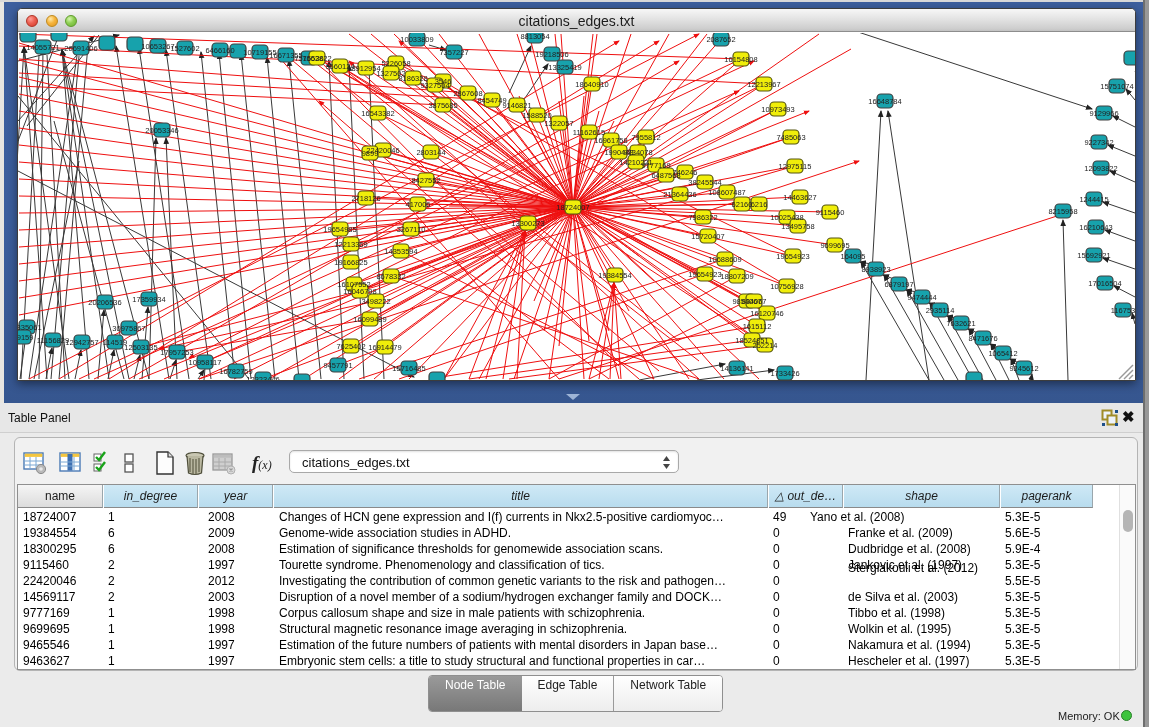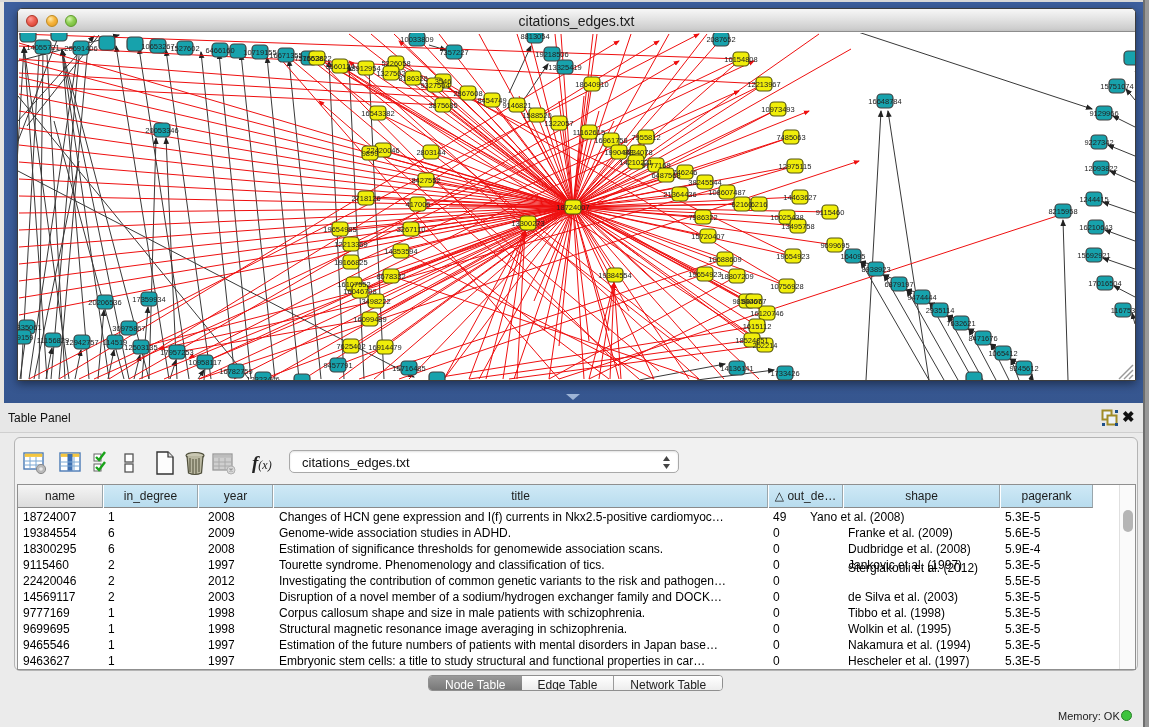--- a/index.html
+++ b/index.html
@@ -27,27 +27,27 @@
 #xico { position:absolute; left:1122px; top:5px; font-size:15px; font-weight:bold; color:#111; }
 #container { position:absolute; left:14px; top:34px; width:1124px; height:234px; background:#f1f1f1; border:1px solid #b4b4b4; border-radius:6px; }
 .tic { position:absolute; top:12px; }
 .fx { position:absolute; top:14px; font-size:16px; color:#222; }
 .fx i { font-family:"Liberation Serif",serif; font-style:italic; font-weight:bold; font-size:19px; }
 .fx span { font-family:"Liberation Serif",serif; font-style:italic; font-size:12px; }
 #dd { position:absolute; left:274px; top:12px; width:390px; height:23px; background:#fff; border:1px solid #a9a9a9; border-radius:5px; box-shadow:inset 0 1px 2px rgba(0,0,0,.12); }
 #dd span { position:absolute; left:12px; top:4px; font-size:13px; color:#111; }
 #tbl { position:absolute; left:2px; top:46px; width:1119px; height:186px; background:#fff; border:1px solid #8f8f8f; overflow:hidden; }
 .hc { position:absolute; top:0; height:23px; border-right:1px solid #9aa6ac; border-bottom:1px solid #8a8a8a; font-size:12px; color:#1c1c1c; text-align:center; line-height:23px; }
-.hb { background:linear-gradient(180deg,#cfe9f6 0%,#b8dcee 100%); }
+.hb { background:linear-gradient(180deg,#cfe9f6 0%,#b8dcee 100%);font-style:italic; }
 .hg { background:linear-gradient(180deg,#f5f5f5 0%,#dcdcdc 100%); }
 #tbody { position:absolute; left:0; top:24px; width:1080px; height:163px; }
 .cell { position:absolute; height:16px; font-size:12px; color:#000; line-height:16px; white-space:nowrap; overflow:hidden; }
 #vsb { position:absolute; right:0px; top:0px; width:16px; height:186px; background:#fafafa; border-left:1px solid #e0e0e0; }
 #vsb div { position:absolute; left:2.5px; top:25px; width:10px; height:22px; background:#b5b5b5; border-radius:5px; }
-#tabs { position:absolute; left:428px; top:675px; height:16px; display:flex; border:1px solid #8f8f8f; border-radius:4px; overflow:hidden; background:#fff; }
+#tabs { position:absolute; left:428px; top:675px; height:37px; display:flex; border:1px solid #8f8f8f; border-radius:4px; overflow:hidden; background:#fff; }
 .tab { font-size:12px; line-height:19px; padding:0 16px; color:#222; background:linear-gradient(180deg,#ffffff,#ededed); border-right:1px solid #9a9a9a; }
 .tab.sel { background:linear-gradient(180deg,#9a9a9a,#787878); color:#fff; border-right:none; }
 .tab:last-child { border-right:none; }
 #mem { position:absolute; left:1058px; top:710px; font-size:11px; color:#222; }
 #memdot { position:absolute; left:1121px; top:710px; width:11px; height:11px; border-radius:50%; background:#3ec43e; border:1px solid #2a7f2a; }
 </style></head>
 <body>
 <div id="root">
   <div id="topstrip"></div>
   <div id="desktop"></div>

